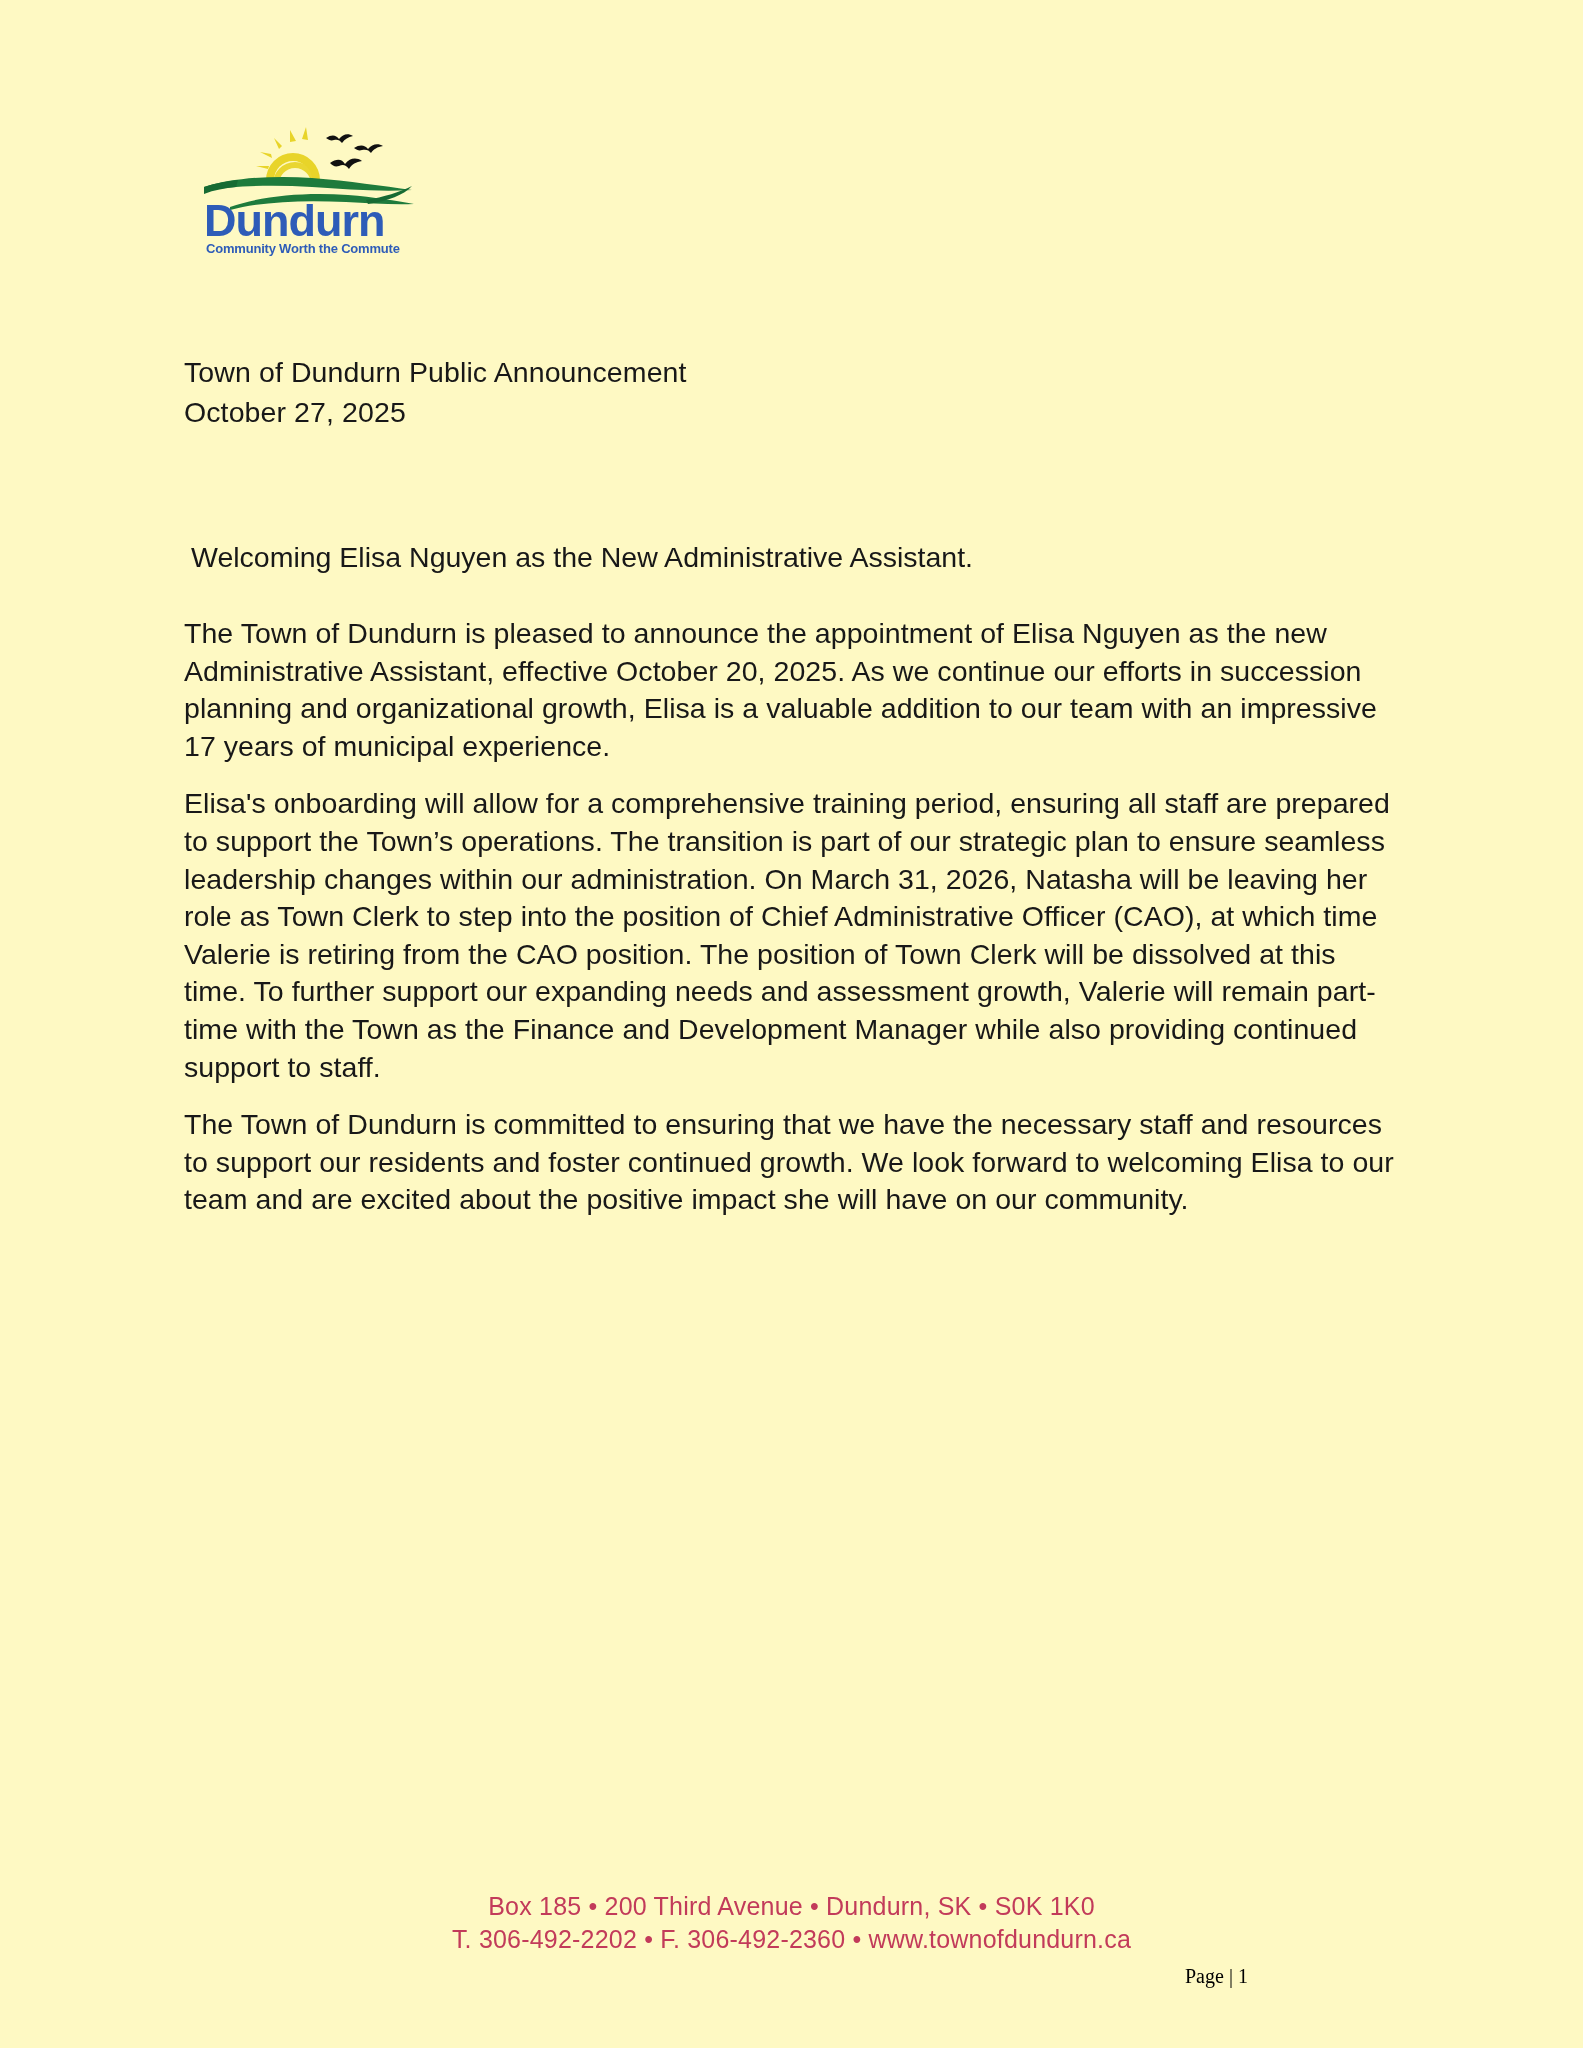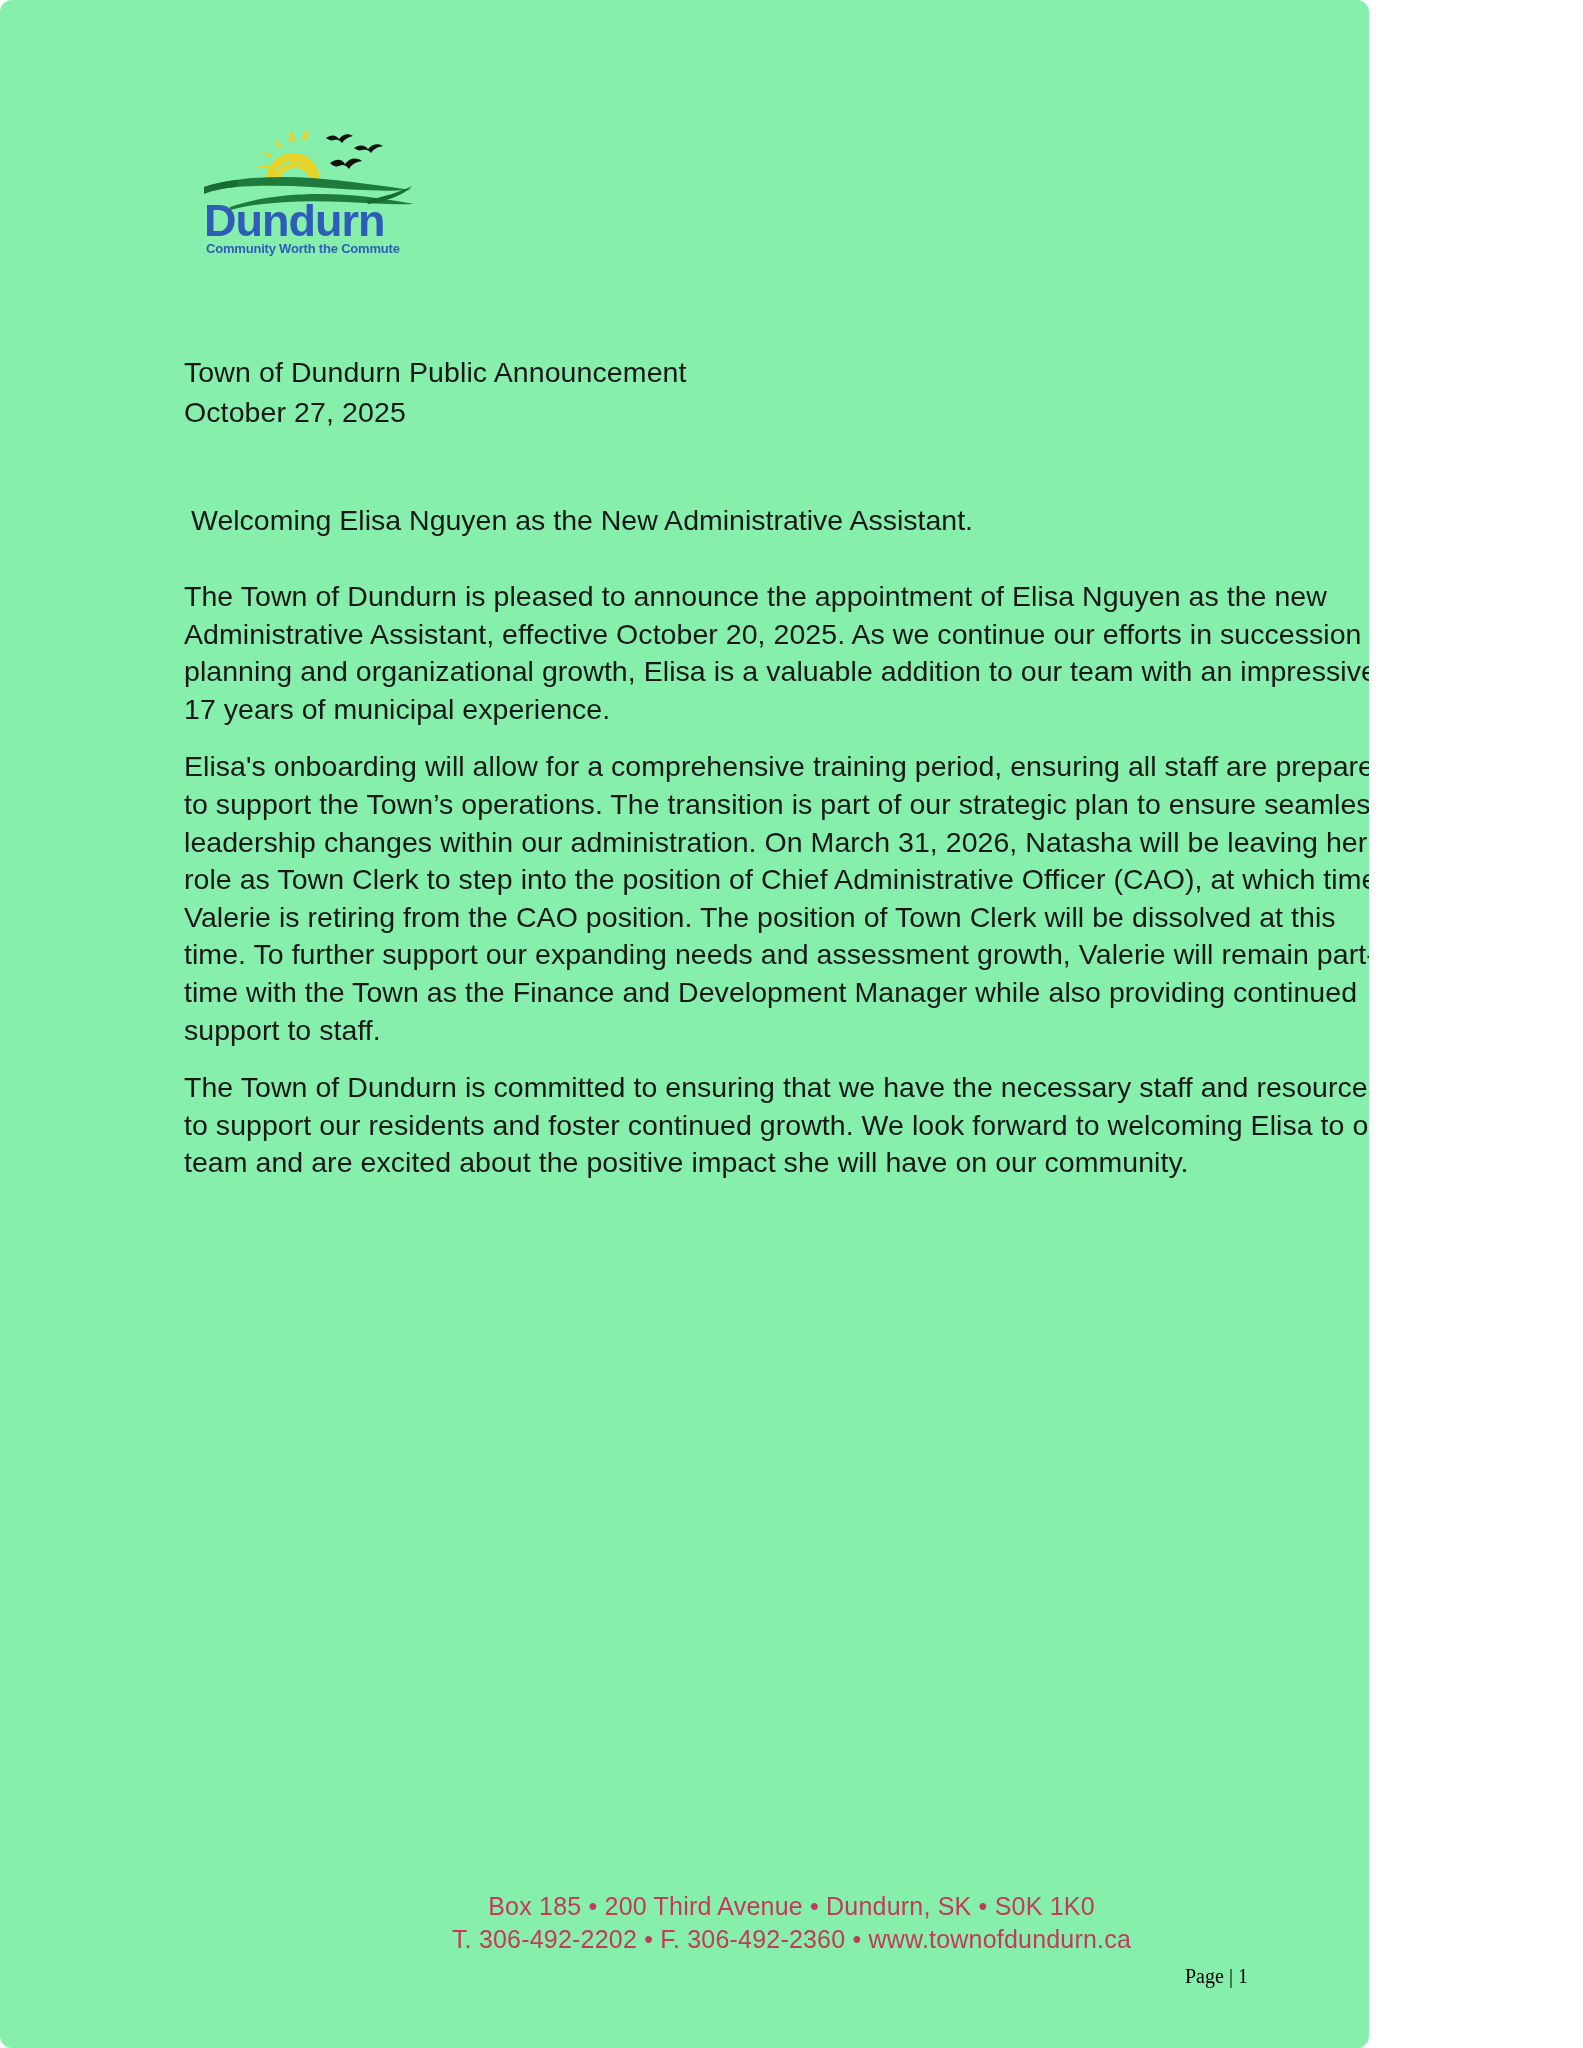--- a/index.html
+++ b/index.html
@@ -6,26 +6,25 @@
     margin: 0;
     padding: 0;
     background: #ffffff;
   }
   body {
     font-family: "Liberation Sans", sans-serif;
     color: #000000;
   }
   .page {
     position: relative;
-    width: 1369px;
+    width: 1583px;
     height: 2048px;
-    background: #86efac;
+    background: #fef9c3;
     overflow: hidden;
     box-sizing: border-box;
-    border-radius: 12px;
   }
 
   
   .logo-block {
     position: absolute;
     left: 178px;
     top: 108px;
     width: 270px;
     height: 150px;
   }
@@ -47,20 +46,21 @@
     line-height: 40px;
     color: #181818;
     letter-spacing: 0.1px;
   }
   .spacer-1 { height: 68px; }
   .subject-line {
     font-size: 28.5px;
     line-height: 40px;
     color: #181818;
     padding-left: 7px;
+    margin-top: 37px;
   }
   .spacer-2 { height: 38px; }
 
   p.para {
     margin: 0;
     font-size: 28.5px;
     line-height: 37.6px;
     color: #181818;
     letter-spacing: 0.05px;
   }

